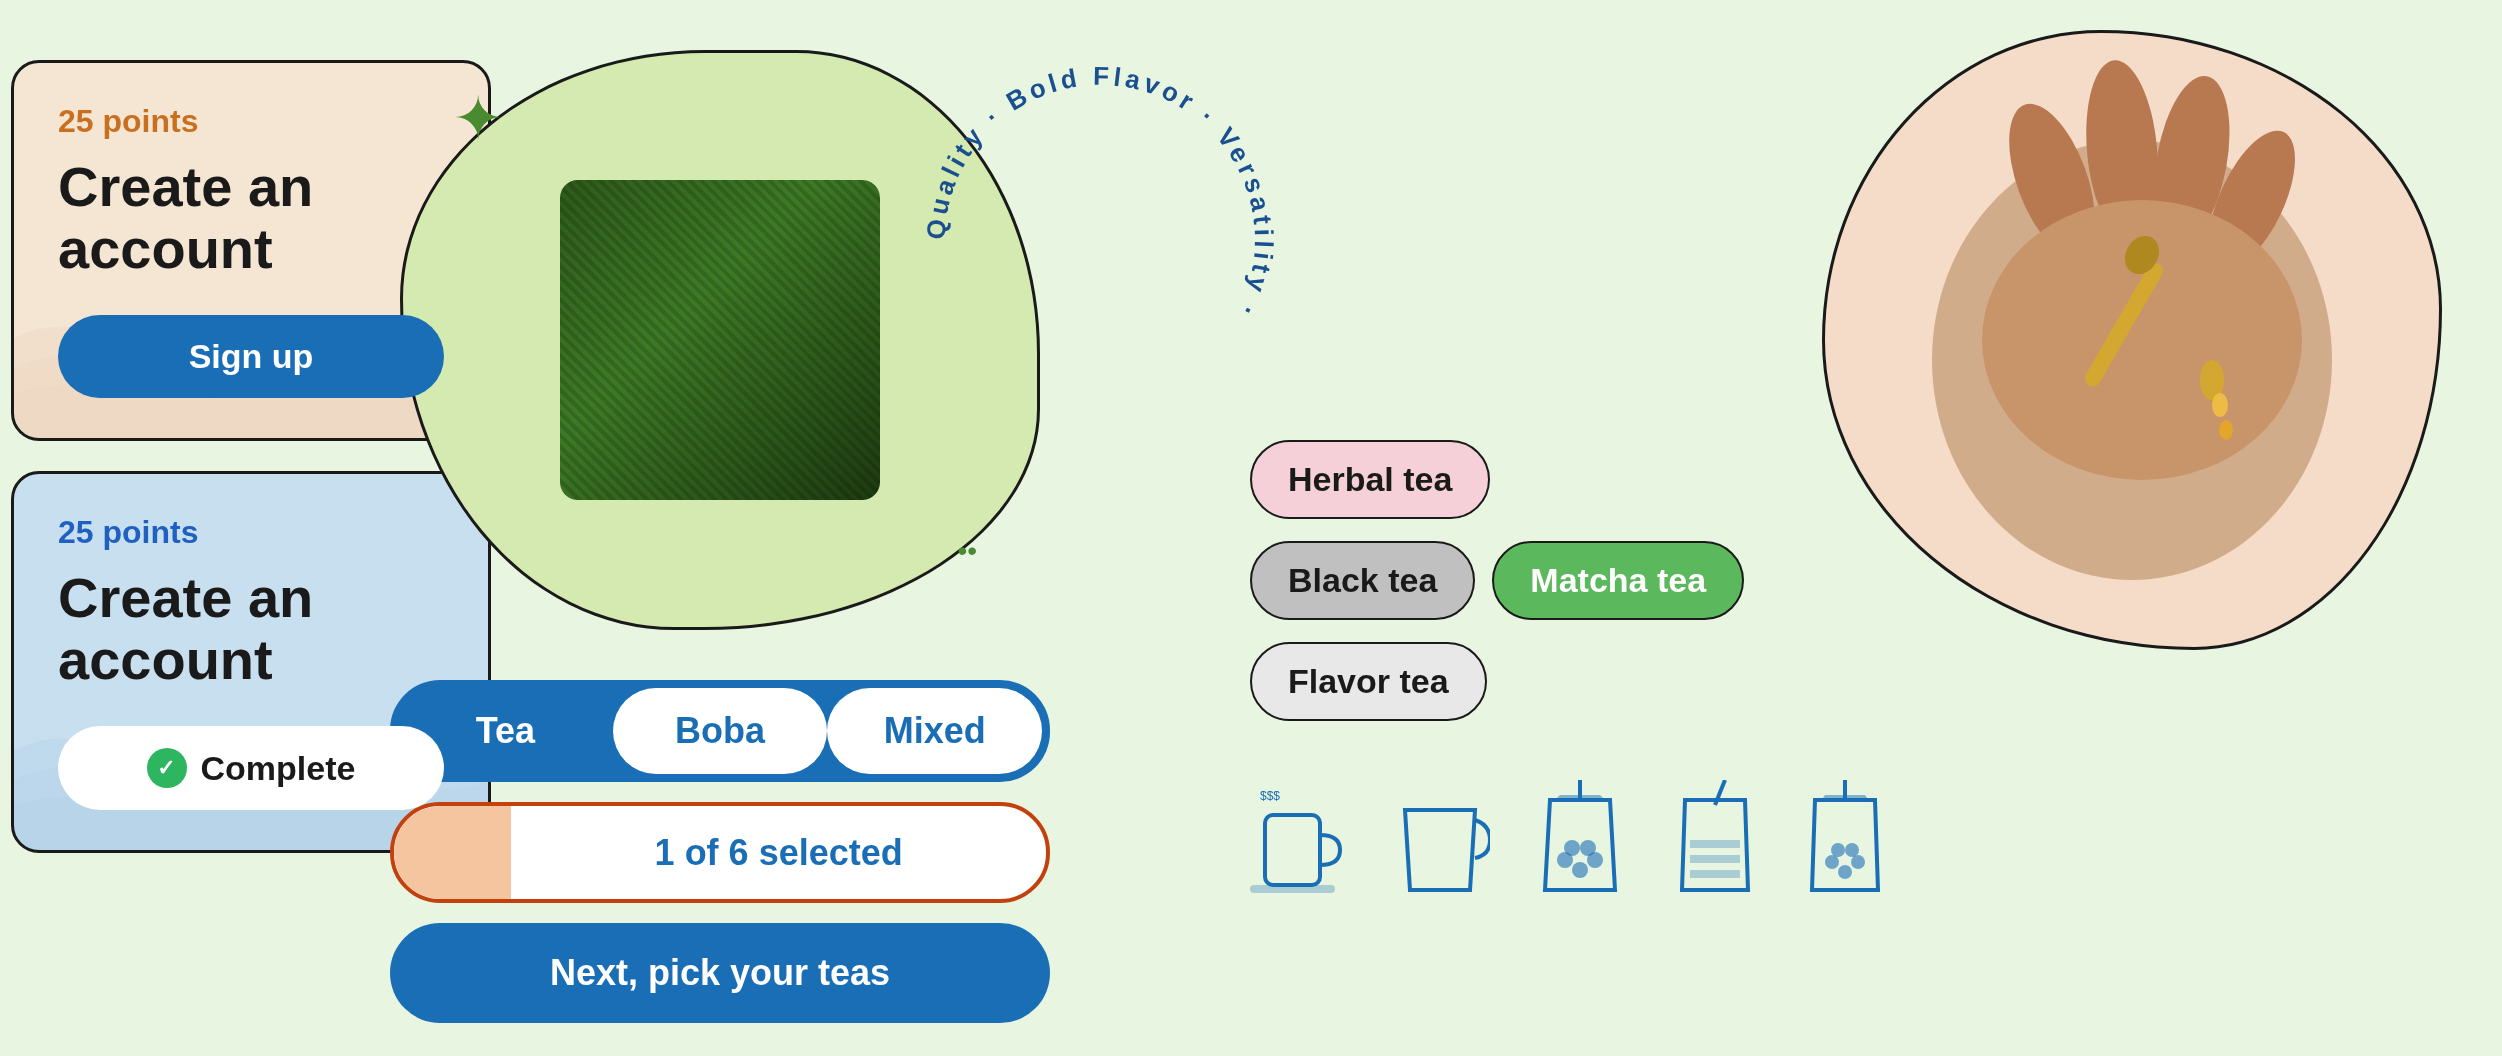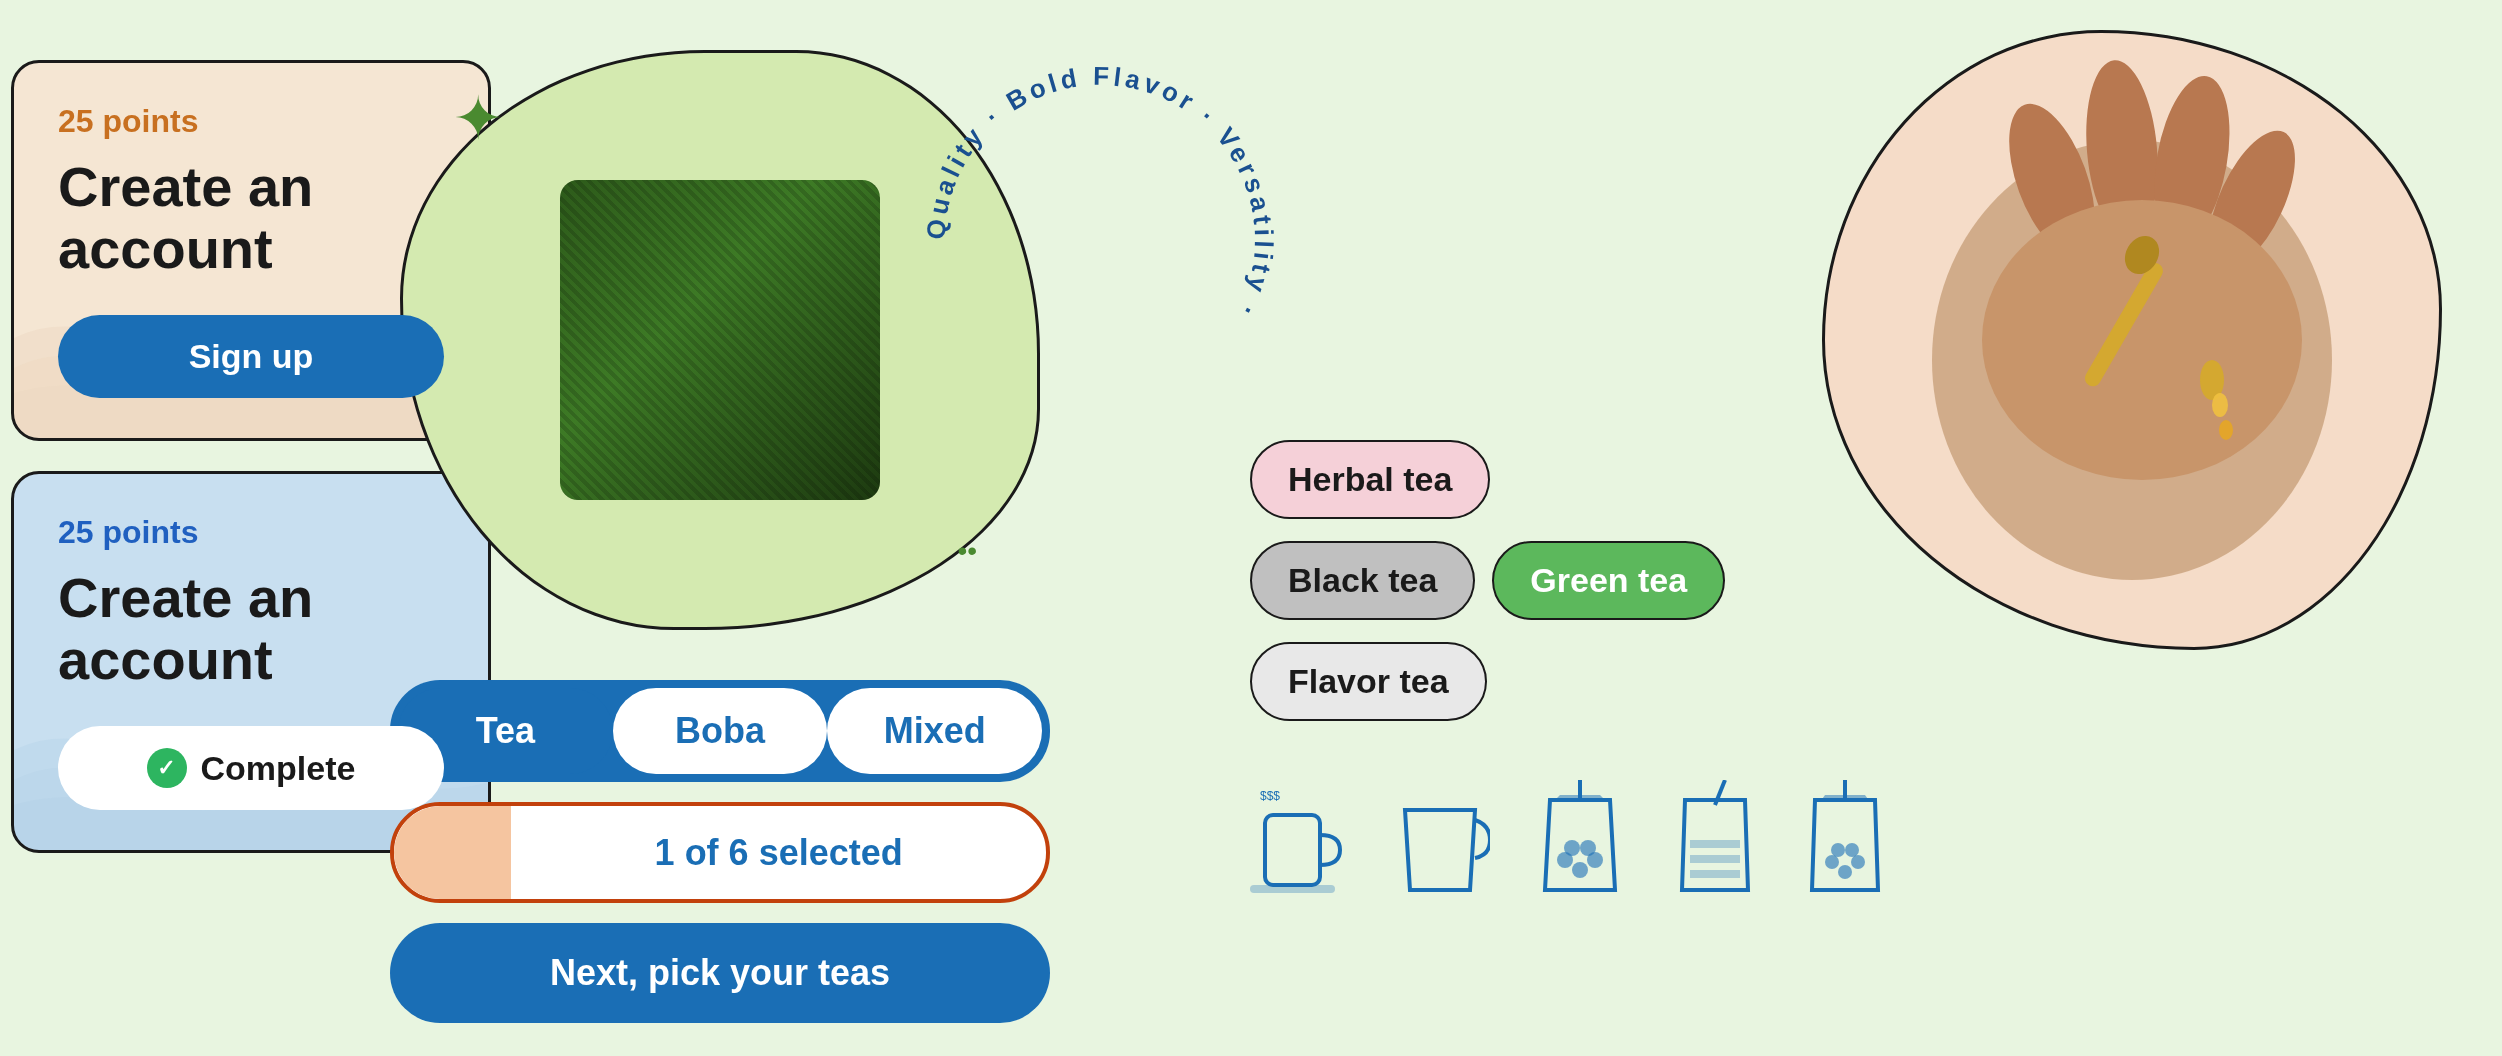--- a/index.html
+++ b/index.html
@@ -387,21 +387,21 @@
   <div class="tags-row">
     <span class="tag tag-pink">
       <span>Herbal tea</span>
     </span>
   </div>
   <div class="tags-row">
     <span class="tag tag-gray">
       <span>Black tea</span>
     </span>
     <span class="tag tag-green-dark">
-      <span>Green tea</span>
+      <span>Matcha tea</span>
     </span>
   </div>
   <div class="tags-row">
     <span class="tag tag-light">
       <span>Flavor tea</span>
     </span>
   </div>
 </div>
 
 <div class="tea-icons-row">

